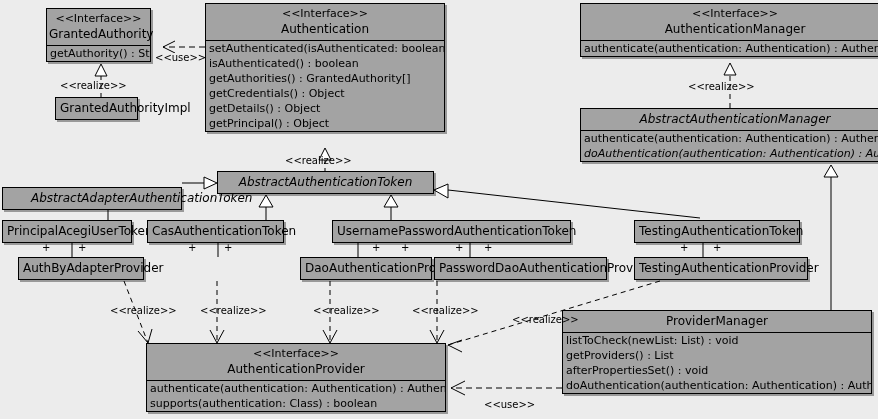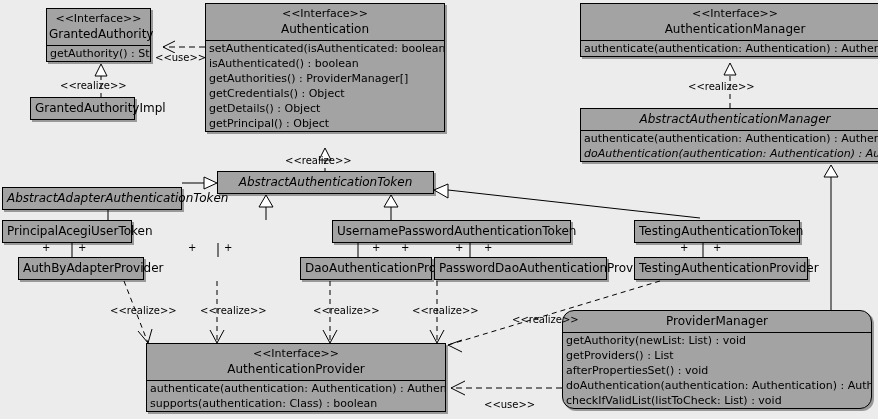--- a/index.html
+++ b/index.html
@@ -197,35 +197,35 @@
   <div class="uml-box" style="left:46px; top:8px; width:105px;">
     <div class="uml-head">
       <span class="stereo">&lt;&lt;Interface&gt;&gt;</span>
       <span class="cname">GrantedAuthority</span>
     </div>
     <div class="uml-body">
       <span class="member">getAuthority() : String</span>
     </div>
   </div>
 
-  <div class="uml-box simple" style="left:30px; top:97px; width:105px;">
+  <div class="uml-box simple" style="left:55px; top:97px; width:83px;">
     <div class="uml-head">
       <span class="cname">GrantedAuthorityImpl</span>
     </div>
   </div>
 
   <div class="uml-box" style="left:205px; top:3px; width:240px;">
     <div class="uml-head">
       <span class="stereo">&lt;&lt;Interface&gt;&gt;</span>
       <span class="cname">Authentication</span>
     </div>
     <div class="uml-body">
       <span class="member">setAuthenticated(isAuthenticated: boolean) : void</span>
       <span class="member">isAuthenticated() : boolean</span>
-      <span class="member">getAuthorities() : ProviderManager[]</span>
+      <span class="member">getAuthorities() : GrantedAuthority[]</span>
       <span class="member">getCredentials() : Object</span>
       <span class="member">getDetails() : Object</span>
       <span class="member">getPrincipal() : Object</span>
     </div>
   </div>
 
   <div class="uml-box" style="left:580px; top:3px; width:310px;">
     <div class="uml-head">
       <span class="stereo">&lt;&lt;Interface&gt;&gt;</span>
       <span class="cname">AuthenticationManager</span>
@@ -238,38 +238,43 @@
   <div class="uml-box" style="left:580px; top:108px; width:310px;">
     <div class="uml-head abstract">
       <span class="cname">AbstractAuthenticationManager</span>
     </div>
     <div class="uml-body">
       <span class="member">authenticate(authentication: Authentication) : Authentication</span>
       <span class="member abstract">doAuthentication(authentication: Authentication) : Authentication</span>
     </div>
   </div>
 
-  <div class="uml-box simple" style="left:2px; top:187px; width:180px;">
+  <div class="uml-box simple" style="left:2px; top:187px; width:180px;padding-left:24px;">
     <div class="uml-head abstract">
       <span class="cname">AbstractAdapterAuthenticationToken</span>
     </div>
   </div>
 
   <div class="uml-box simple" style="left:2px; top:220px; width:130px;">
     <div class="uml-head">
       <span class="cname">PrincipalAcegiUserToken</span>
     </div>
   </div>
 
   <div class="uml-box simple" style="left:217px; top:171px; width:217px;">
     <div class="uml-head abstract">
       <span class="cname">AbstractAuthenticationToken</span>
     </div>
   </div>
 
+  <div class="uml-box simple" style="left:147px; top:220px; width:137px;">
+    <div class="uml-head">
+      <span class="cname">CasAuthenticationToken</span>
+    </div>
+  </div>
 
   <div class="uml-box simple" style="left:332px; top:220px; width:239px;">
     <div class="uml-head">
       <span class="cname">UsernamePasswordAuthenticationToken</span>
     </div>
   </div>
 
   <div class="uml-box simple" style="left:634px; top:220px; width:166px;">
     <div class="uml-head">
       <span class="cname">TestingAuthenticationToken</span>
@@ -305,30 +310,29 @@
     <div class="uml-head">
       <span class="stereo">&lt;&lt;Interface&gt;&gt;</span>
       <span class="cname">AuthenticationProvider</span>
     </div>
     <div class="uml-body">
       <span class="member">authenticate(authentication: Authentication) : Authentication</span>
       <span class="member">supports(authentication: Class) : boolean</span>
     </div>
   </div>
 
-  <div class="uml-box" style="left:562px; top:310px; width:310px;border-radius:12px;">
+  <div class="uml-box" style="left:562px; top:310px; width:310px;">
     <div class="uml-head">
       <span class="cname">ProviderManager</span>
     </div>
     <div class="uml-body">
-      <span class="member">getAuthority(newList: List) : void</span>
+      <span class="member">listToCheck(newList: List) : void</span>
       <span class="member">getProviders() : List</span>
       <span class="member">afterPropertiesSet() : void</span>
       <span class="member">doAuthentication(authentication: Authentication) : Authentication</span>
-      <span class="member">checkIfValidList(listToCheck: List) : void</span>
     </div>
   </div>
 
   <span class="edge-label" style="left:155px; top:52px;">&lt;&lt;use&gt;&gt;</span>
 
   <span class="edge-label" style="left:60px; top:80px;">&lt;&lt;realize&gt;&gt;</span>
 
   <span class="edge-label" style="left:285px; top:155px;">&lt;&lt;realize&gt;&gt;</span>
 
   <span class="edge-label" style="left:688px; top:81px;">&lt;&lt;realize&gt;&gt;</span>

